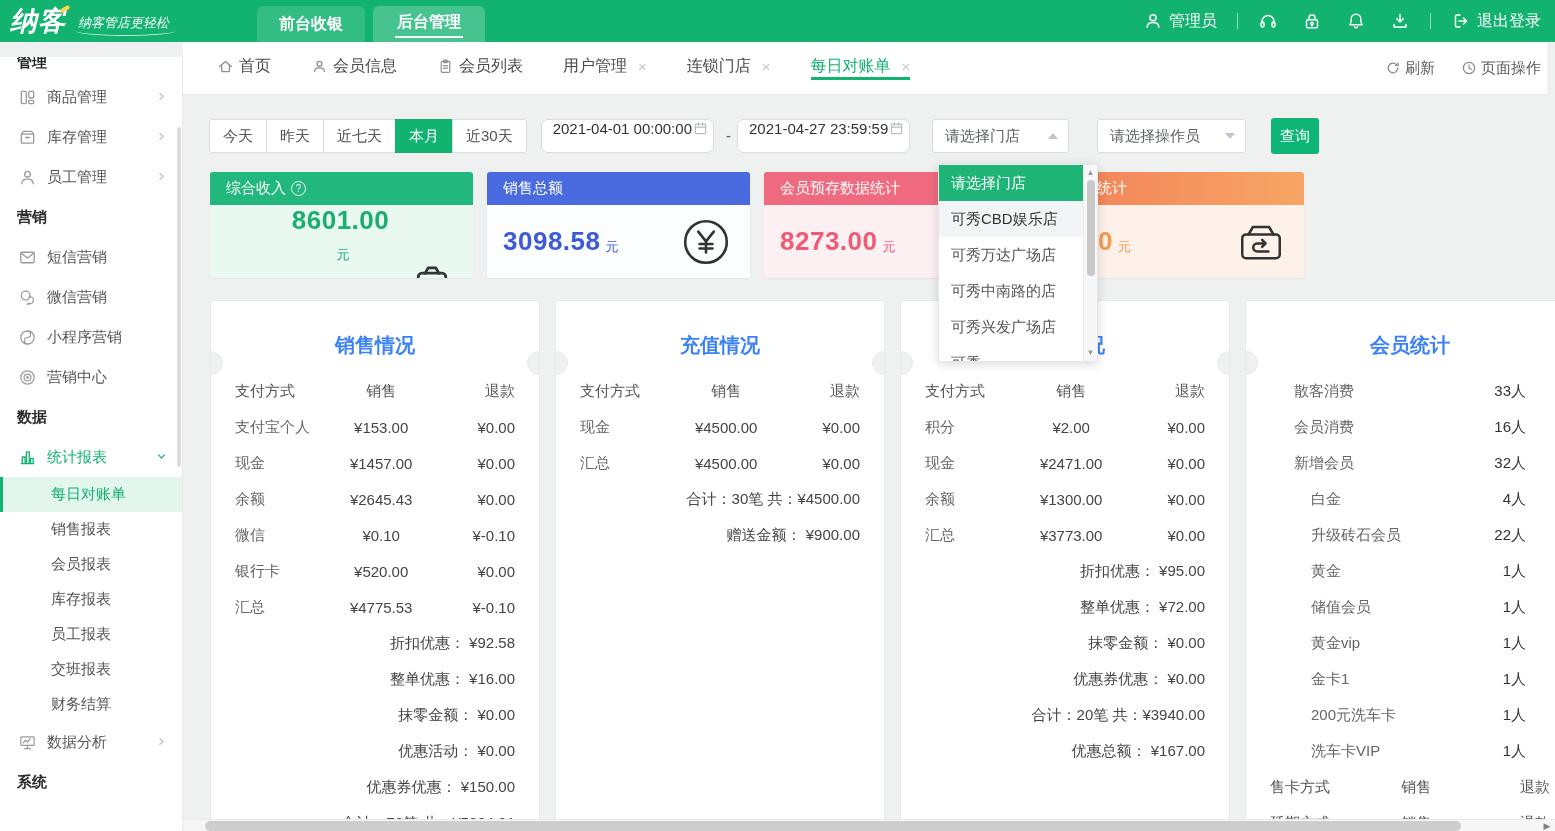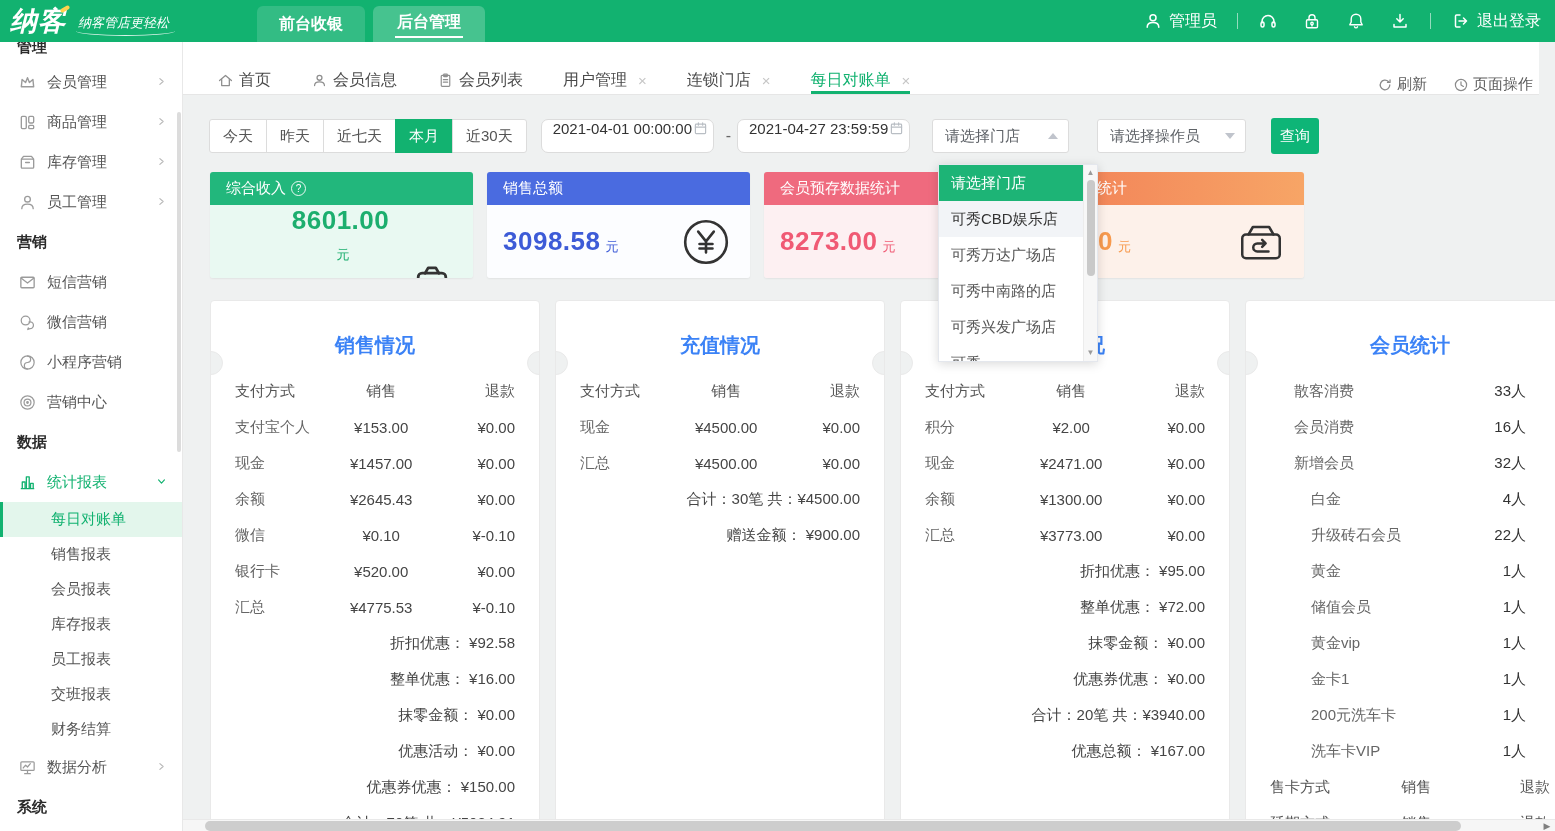--- a/index.html
+++ b/index.html
@@ -19,32 +19,32 @@
   .hnav-tab { height:36px; margin-right:8px; padding:0 22px; display:flex; align-items:center; background:rgba(255,255,255,.14); border-radius:6px 6px 0 0; font-size:16px; font-weight:bold; cursor:pointer; }
   .hnav-tab.active { background:rgba(255,255,255,.22); }
   .hnav-tab.active .t { border-bottom:2px solid #fff; padding:2px 2px 3px; }
   .header-right { margin-left:auto; display:flex; align-items:center; gap:20px; padding-right:14px; font-size:16px; }
   .header-right .grp { display:flex; align-items:center; gap:6px; cursor:pointer; }
   .hsep { width:1px; height:16px; background:rgba(255,255,255,.55); }
   .hicons { display:flex; gap:24px; align-items:center; }
   .hicons .ico { cursor:pointer; }
 
   
-  .tabbar { position:absolute; top:42px; left:183px; right:16px; height:53px; background:#fff; border-bottom:1px solid #e6e6e6; display:flex; align-items:flex-end; padding:0 6px 0 34px; z-index:20; }
+  .tabbar { position:absolute; top:42px; left:183px; right:8px; height:53px; background:#fff; border-bottom:1px solid #e6e6e6; display:flex; align-items:center; padding:0 6px 0 34px; z-index:20; }
   .tabs { display:flex; gap:40px; }
   .tab { display:flex; align-items:center; gap:5px; font-size:16px; color:#4a4a4a; border-bottom:3px solid transparent; cursor:pointer; white-space:nowrap; }
   .tab .ico { color:#8f8f8f; }
   .tab .x { color:#c6c6c6; font-size:15px; margin-left:6px; }
   .tab.active { color:#12b270; border-bottom-color:#12b270; }
   .tab-actions { margin-left:auto; display:flex; gap:26px; align-items:center; font-size:15px; color:#5c5c5c; }
   .tab-actions .grp { display:flex; align-items:center; gap:4px; cursor:pointer; white-space:nowrap; }
   .tab-actions .ico { color:#8a8a8a; }
 
   
-  .sidebar { position:absolute; top:42px; left:0; bottom:0; width:183px; background:#fff; border-right:1px solid #e8e8e8; overflow:hidden; z-index:10; }
+  .sidebar { position:absolute; top:57px; left:0; bottom:0; width:183px; background:#fff; border-right:1px solid #e8e8e8; overflow:hidden; z-index:10; }
   .side-inner { margin-top:-10px; }
   .section-label { height:40px; display:flex; align-items:center; padding-left:17px; font-size:15px; font-weight:bold; color:#2b2b2b; }
   .section-label.first { height:30px; }
   .side-item { height:40px; display:flex; align-items:center; padding:0 14px 0 17px; font-size:15px; color:#555; cursor:pointer; }
   .side-item .ico { width:20px; margin-right:10px; color:#9b9b9b; }
   .side-item .chev { margin-left:auto; color:#b9b9b9; }
   .side-item.green { color:#12b270; }
   .side-item.green .ico, .side-item.green .chev { color:#12b270; }
   .child-item { height:35px; display:flex; align-items:center; padding-left:48px; font-size:15px; color:#555; cursor:pointer; border-left:3px solid transparent; }
   .child-item.active { background:#e3f6ec; color:#12b270; border-left-color:#12b270; }
@@ -254,31 +254,20 @@
       <span>页面操作</span>
     </span>
   </div>
 </div>
 
 <aside class="sidebar">
   <div class="side-inner" id="sideList">
       <div class="section-label first">管理</div>
       <div class="side-item ">
         <span class="ico ">
-          <svg width="19" height="19" viewBox="0 0 20 20" fill="none" stroke="currentColor" stroke-width="1.5" stroke-linecap="round" stroke-linejoin="round">
-            <path d="M3.5 14.5 L4.3 6.8 L8 10 L10 5 L12 10 L15.7 6.8 L16.5 14.5 Z"></path>
-          </svg>
-        </span>
-        <span>会员管理</span>
-        <span class="chev"><svg width="13" height="13" viewBox="0 0 20 20" fill="none" stroke="currentColor" stroke-width="1.8" stroke-linecap="round" stroke-linejoin="round">
-            <path d="M7.5 5.5 L12.5 10 L7.5 14.5"></path>
-          </svg></span>
-      </div>
-      <div class="side-item ">
-        <span class="ico ">
           <svg width="19" height="19" viewBox="0 0 20 20" fill="none" stroke="currentColor" stroke-width="1.4" stroke-linecap="round" stroke-linejoin="round">
             <rect x="3.5" y="3.5" width="5.2" height="13" rx="1.2"></rect>
             <rect x="11.3" y="3.5" width="5.2" height="7" rx="1.2"></rect>
             <rect x="11.3" y="13" width="5.2" height="3.5" rx="1"></rect>
           </svg>
         </span>
         <span>商品管理</span>
         <span class="chev"><svg width="13" height="13" viewBox="0 0 20 20" fill="none" stroke="currentColor" stroke-width="1.8" stroke-linecap="round" stroke-linejoin="round">
             <path d="M7.5 5.5 L12.5 10 L7.5 14.5"></path>
           </svg></span>

